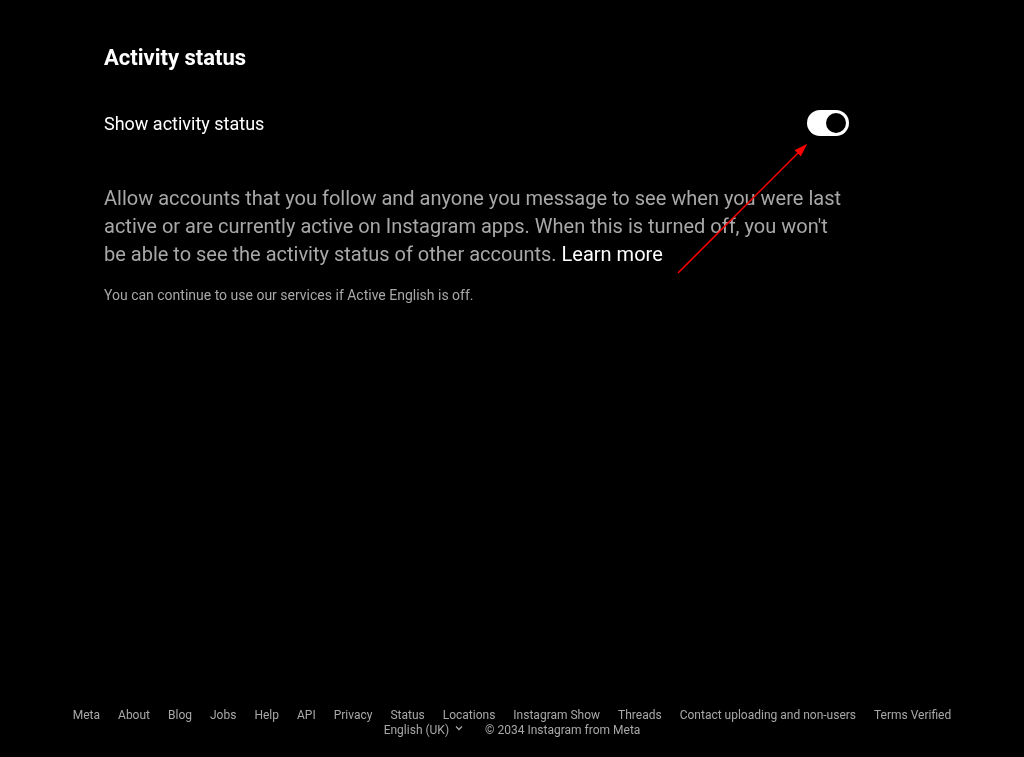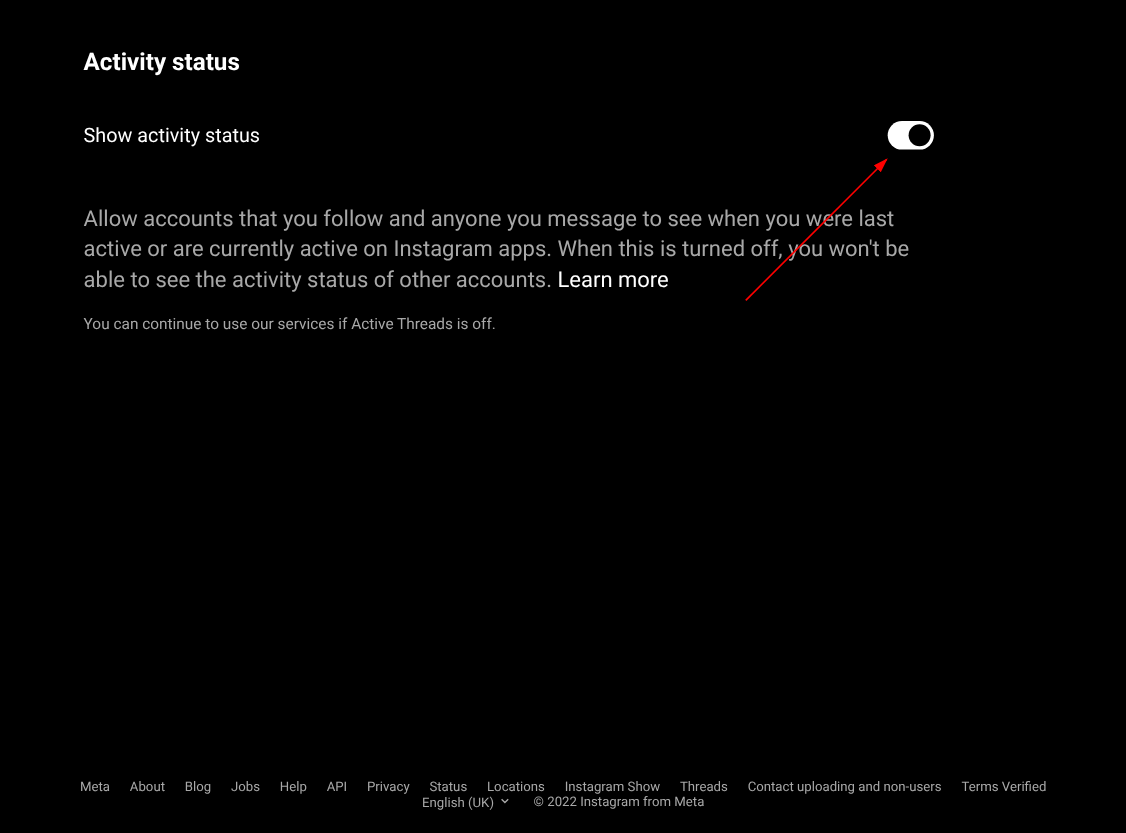--- a/index.html
+++ b/index.html
@@ -10,21 +10,21 @@
     body {
       background-color: #000000;
       color: #ffffff;
       font-family: -apple-system, BlinkMacSystemFont, "Segoe UI", Roboto, Helvetica, Arial, sans-serif;
       width: 1024px;
       height: 757px;
       position: relative;
       overflow: hidden;
     }
     .content {
-      padding-left: 76px;
+      padding-left: 104px;
       padding-top: 45px;
       padding-right: 175px;
     }
     .page-title {
       font-size: 22px;
       font-weight: 700;
       color: #ffffff;
       margin-bottom: 40px;
     }
     .setting-row {
@@ -94,21 +94,21 @@
     }
     .footer-link {
       font-size: 12px;
       color: #a8a8a8;
       text-decoration: none;
       cursor: pointer;
     }
     .footer-bottom {
       display: flex;
       justify-content: center;
-      align-items: flex-start;
+      align-items: center;
       gap: 20px;
     }
     .lang-selector {
       font-size: 12px;
       color: #a8a8a8;
       cursor: pointer;
       display: inline-flex;
       align-items: center;
       gap: 4px;
     }
@@ -130,21 +130,21 @@
     <div class="setting-label">Show activity status</div>
     <div class="toggle">
       <div class="toggle-knob"></div>
     </div>
   </div>
 
   <p class="description">
     <span>Allow accounts that you follow and anyone you message to see when you were last active or are currently active on Instagram apps. When this is turned off, you won't be able to see the activity status of other accounts. </span><a class="learn-more">Learn more</a>
   </p>
 
-  <p class="secondary-text">You can continue to use our services if Active Threads is off.</p>
+  <p class="secondary-text">You can continue to use our services if Active English is off.</p>
 </div>
 
 <svg class="arrow-overlay" width="1024" height="757">
   <defs>
     <marker id="arrowhead" markerWidth="10" markerHeight="10" refX="8" refY="3" orient="auto">
       <polygon points="0 0, 9 3, 0 6" fill="#ff0000"></polygon>
     </marker>
   </defs>
   <line x1="678" y1="273" x2="806" y2="145" stroke="#ff0000" stroke-width="1.5" marker-end="url(#arrowhead)"></line>
 </svg>
@@ -167,15 +167,15 @@
   </div>
   <div class="footer-bottom">
     <span class="lang-selector">
       <span>English (UK)</span>
       <span class="chevron-down">
         <svg width="12" height="12" viewBox="0 0 24 24" fill="none" stroke="#a8a8a8" stroke-width="2.5">
           <polyline points="6 9 12 15 18 9"></polyline>
         </svg>
       </span>
     </span>
-    <span class="copyright">© 2022 Instagram from Meta</span>
+    <span class="copyright">© 2034 Instagram from Meta</span>
   </div>
 </div>
 
 </body></html>

